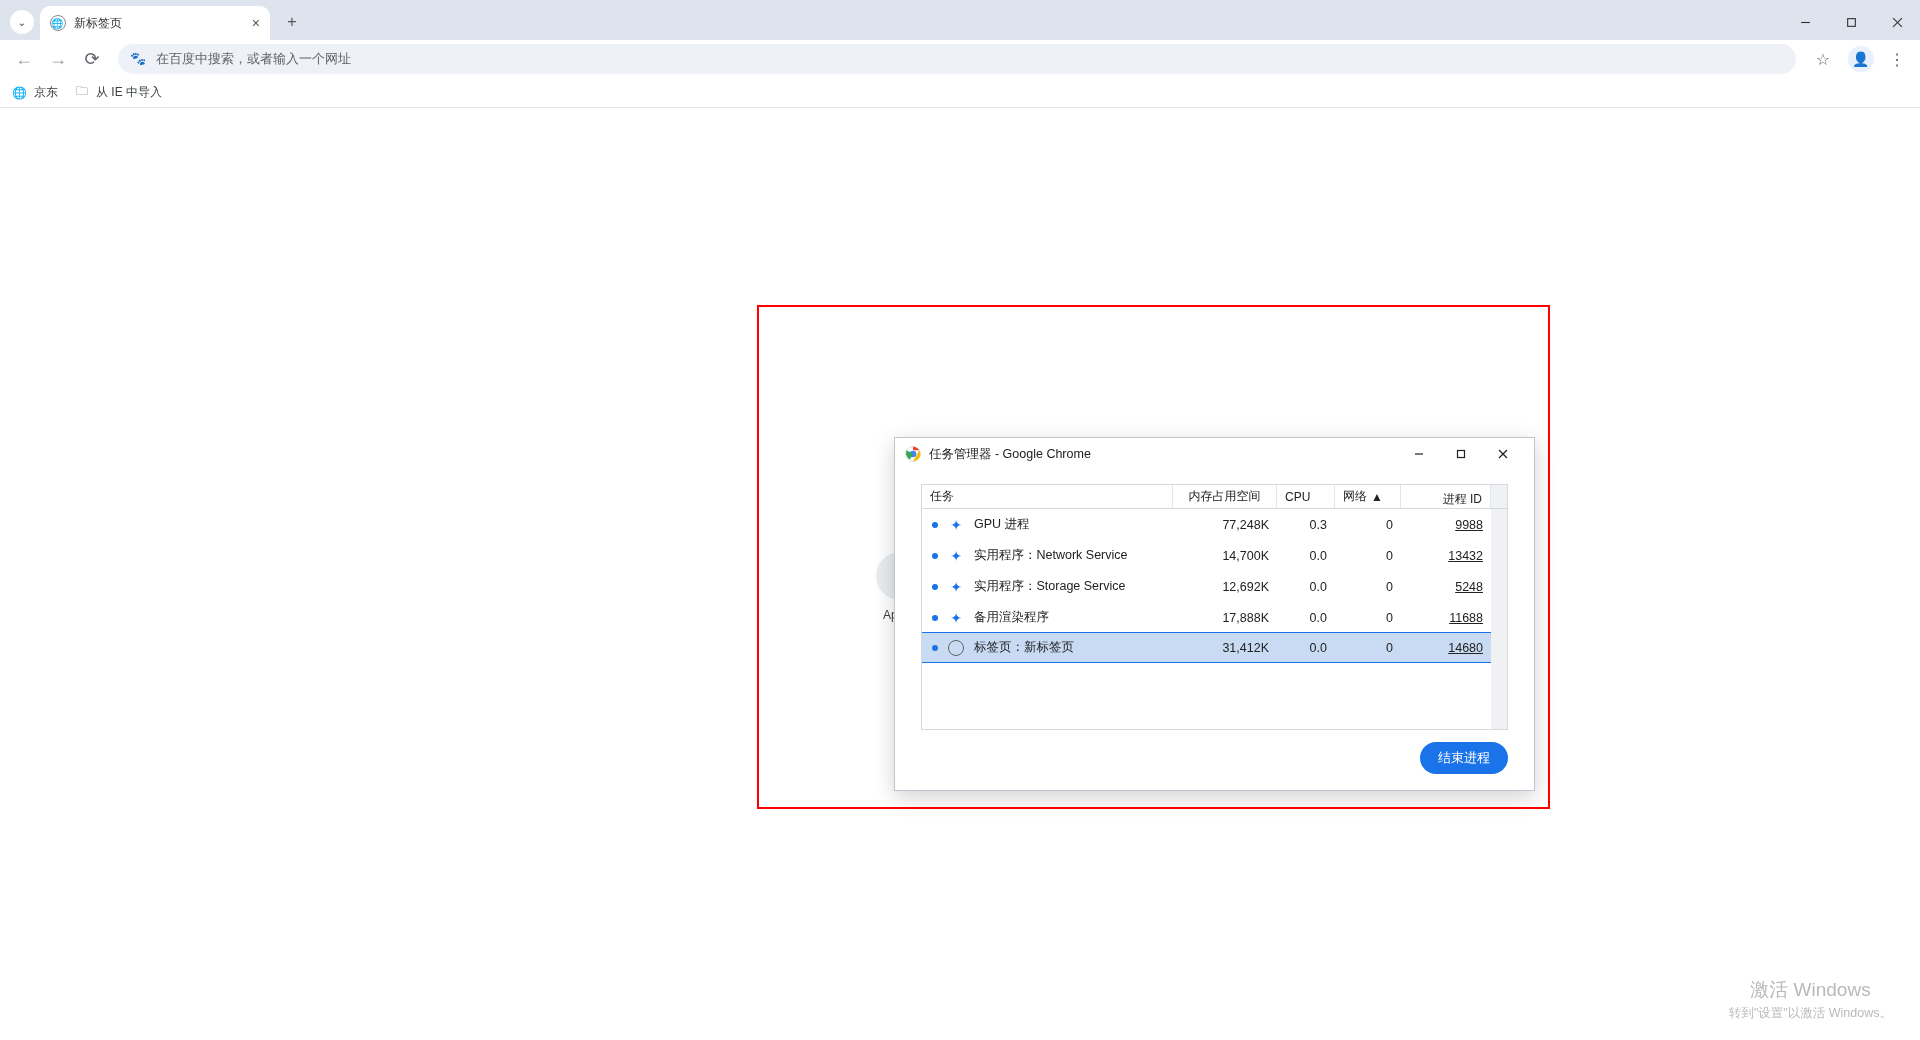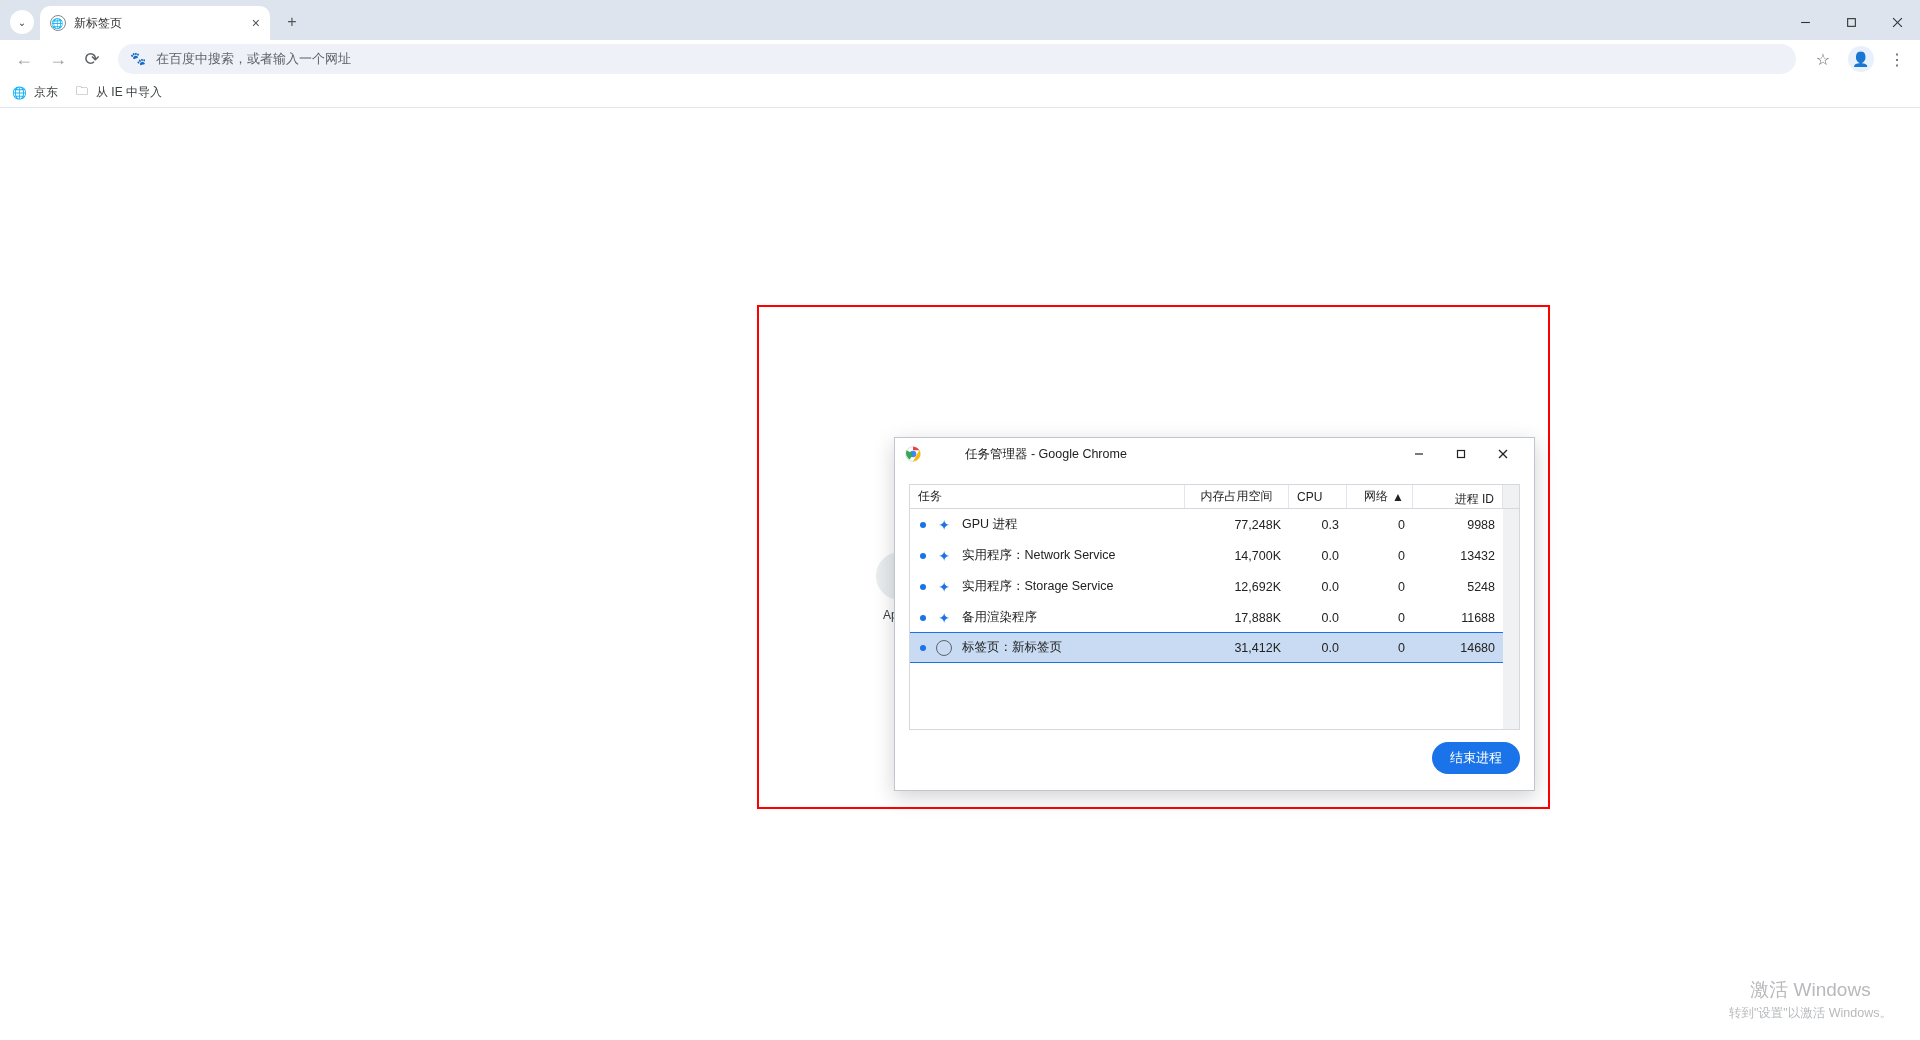--- a/index.html
+++ b/index.html
@@ -34,45 +34,45 @@
 
 .page { position:absolute; top:108px; left:0; right:0; bottom:0; background:#fff; }
 .shortcut { position:absolute; left:872px; top:444px; width:56px; text-align:center; font-size:12px; color:#3c4043; }
 .shortcut .circle { width:48px; height:48px; border-radius:50%; background:#e8ecef; margin:0 auto 8px; }
 
 
 .highlight { position:absolute; left:757px; top:305px; width:793px; height:504px; border:2px solid #ff0000; }
 
 
 .dialog { position:absolute; left:894px; top:437px; width:641px; height:354px; background:#fff; border:1px solid #bfc6cf; box-shadow:0 6px 20px rgba(0,0,0,.18); display:flex; flex-direction:column; }
-.dlg-title { height:32px; display:flex; align-items:center; padding:0 10px; font-size:12.5px; color:#222;gap:36px; }
+.dlg-title { height:32px; display:flex; align-items:center; padding:0 10px; font-size:12.5px; color:#222; }
 .dlg-title .chrome-icon { width:16px; height:16px; margin-right:8px; }
 .dlg-win { margin-left:auto; display:flex; }
 .dlg-wbtn { width:42px; height:28px; display:flex; align-items:center; justify-content:center; cursor:pointer; color:#222; }
 .dlg-wbtn svg { width:10px; height:10px; }
-.dlg-body { flex:1; padding:14px 14px 12px; display:flex; flex-direction:column; }
+.dlg-body { flex:1; padding:14px 26px 12px; display:flex; flex-direction:column; }
 .grid { flex:1; border:1px solid #d4d9df; background:#fff; position:relative; overflow:hidden; }
 .ghead { height:24px; display:flex; font-size:12px; color:#222; border-bottom:1px solid #d4d9df; }
 .ghead .gc { border-right:1px solid #e2e6ea; display:flex; align-items:center; padding:0 8px; }
 .gc.task { flex:1; }
 .gc.mem { width:104px; justify-content:center; }
 .gc.cpu { width:58px; justify-content:flex-start; }
-.gc.net { width:66px; justify-content:flex-end; gap:4px; }
+.gc.net { width:66px; gap:4px; }
 .gc.pid { width:90px; justify-content:flex-end;align-items:flex-end; }
 .gc.scroll { width:16px; border-right:none; background:#f0f1f3; }
 .grow { height:31px; display:flex; align-items:center; font-size:12.5px; color:#222; }
 .grow .cell { padding:0 8px; }
 .grow .task { flex:1; display:flex; align-items:center; gap:10px; }
 .grow .bullet { width:6px; height:6px; border-radius:50%; background:#1a73e8; margin-left:2px; }
 .grow .ext-icon { width:16px; height:16px; color:#1a73e8; font-size:14px; display:flex; align-items:center; justify-content:center; }
 .grow .globe-icon { width:16px; height:16px; border:1px solid #5f6368; border-radius:50%; position:relative; }
 .grow .mem { width:104px; text-align:right; }
 .grow .cpu { width:58px; text-align:right; }
 .grow .net { width:66px; text-align:right; }
-.grow .pid { width:90px; text-align:right; }
+.grow .pid { width:90px; text-align:right;text-decoration:underline; }
 .grow .scroll { width:16px; }
 .grow.selected { background:#c8dbf3; border:1px solid #1a73e8; border-right:none; margin:-1px 0 0 -1px;justify-content:flex-end; }
 .vscroll { position:absolute; right:0; top:24px; bottom:0; width:16px; background:#f0f1f3; }
 .dlg-footer { height:48px; display:flex; align-items:center; justify-content:flex-end; padding-top:8px; }
 .end-btn { height:32px; padding:0 18px; border-radius:16px; background:#1a73e8; color:#fff; font-size:13px; border:none; cursor:pointer; }
 
 
 .watermark { position:absolute; right:28px; bottom:18px; text-align:center; color:#b7b9bc; }
 .watermark .l1 { font-size:19px; margin-bottom:2px; }
 .watermark .l2 { font-size:12.5px; }

